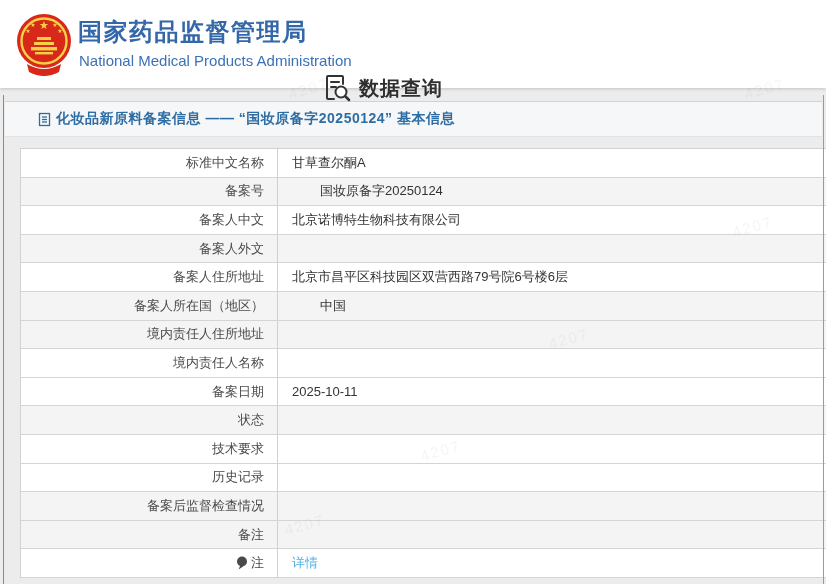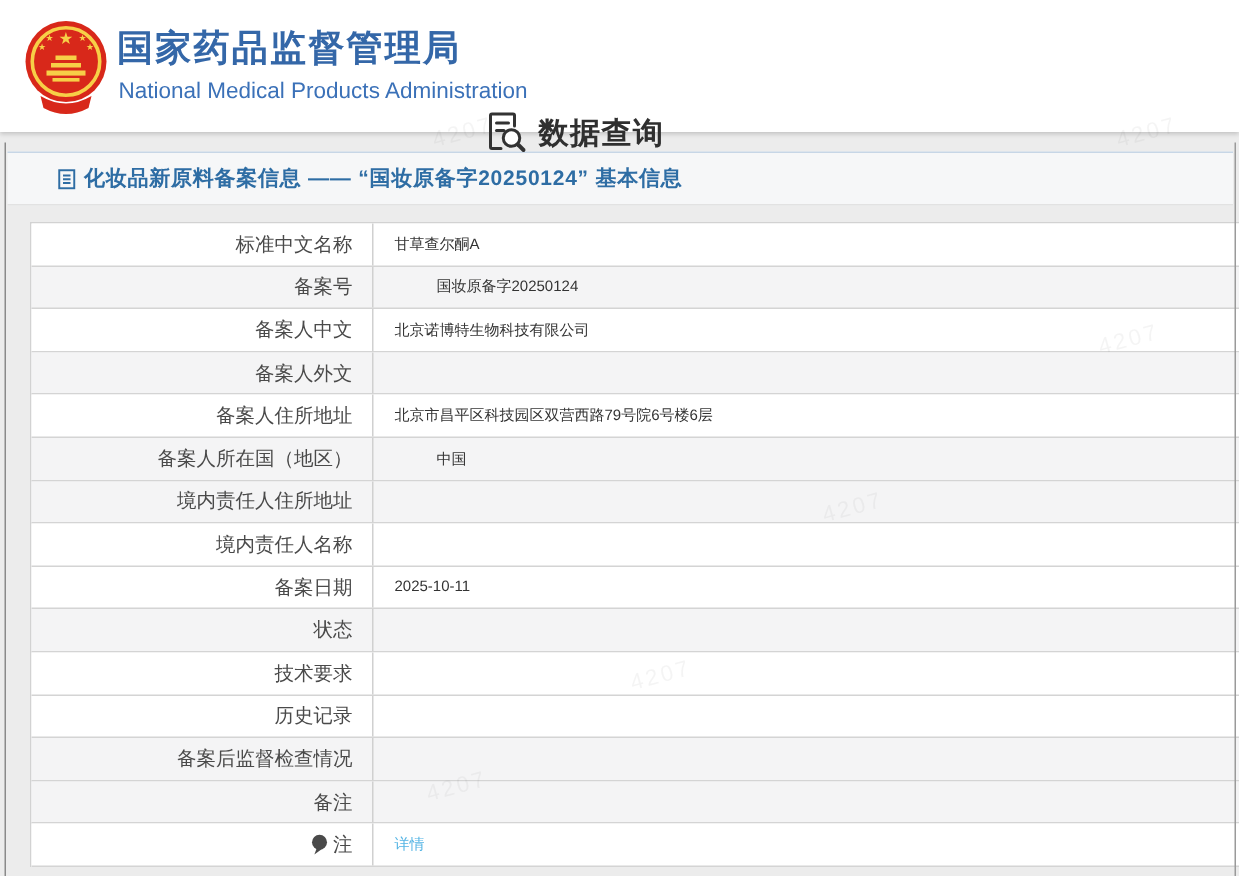--- a/index.html
+++ b/index.html
@@ -21,22 +21,22 @@
 
   
   .title-bar{position:absolute;left:5px;right:4px;top:101px;height:36px;background:#f6f7f8;border-top:1px solid #c7d6e6;border-bottom:1px solid #e2e2e2;box-sizing:border-box;display:flex;align-items:center;z-index:2;padding-left:20px;}
   .title-bar .doc-icon{margin-left:13px;margin-right:5px;display:inline-flex;}
   .page-title{font-size:14px;font-weight:bold;color:#2e6da4;letter-spacing:.5px;}
 
   
   .info-table{position:absolute;left:20px;top:148px;width:806px;height:430px;background:#ffffff;border-top:1px solid #d2d2d2;border-left:1px solid #d2d2d2;box-sizing:border-box;z-index:1;display:flex;flex-direction:column;}
   .row{display:flex;height:28.66px;box-sizing:border-box;border-bottom:1px solid #d4d4d4;background:#ffffff;}
   .row.alt{background:#f4f4f5;gap:28px;}
-  .cell-label{width:228px;box-sizing:border-box;border-right:1px solid #d0d0d0;display:flex;align-items:center;justify-content:flex-end;padding-right:13px;font-size:13px;color:#4a4a4a;gap:3px;}
-  .cell-value{flex:1;display:flex;align-items:center;padding-left:14px;font-size:10px;color:#333333;}
+  .cell-label{width:257px;box-sizing:border-box;border-right:1px solid #d0d0d0;display:flex;align-items:center;justify-content:flex-end;padding-right:13px;font-size:13px;color:#4a4a4a;gap:3px;}
+  .cell-value{flex:1;display:flex;align-items:center;padding-left:14px;font-size:13px;color:#333333;}
   .detail-link{color:#54b4e4;text-decoration:none;cursor:pointer;}
   .row-icon{display:none;align-items:center;}
 
   
   .wm{position:absolute;font-size:15px;color:#444444;opacity:.05;transform:rotate(-15deg);letter-spacing:2px;z-index:6;pointer-events:none;white-space:nowrap;}
   .wm1{left:288px;top:80px;}
   .wm2{left:732px;top:218px;}
   .wm3{left:548px;top:330px;}
   .wm4{left:420px;top:442px;}
   .wm5{left:284px;top:516px;}

